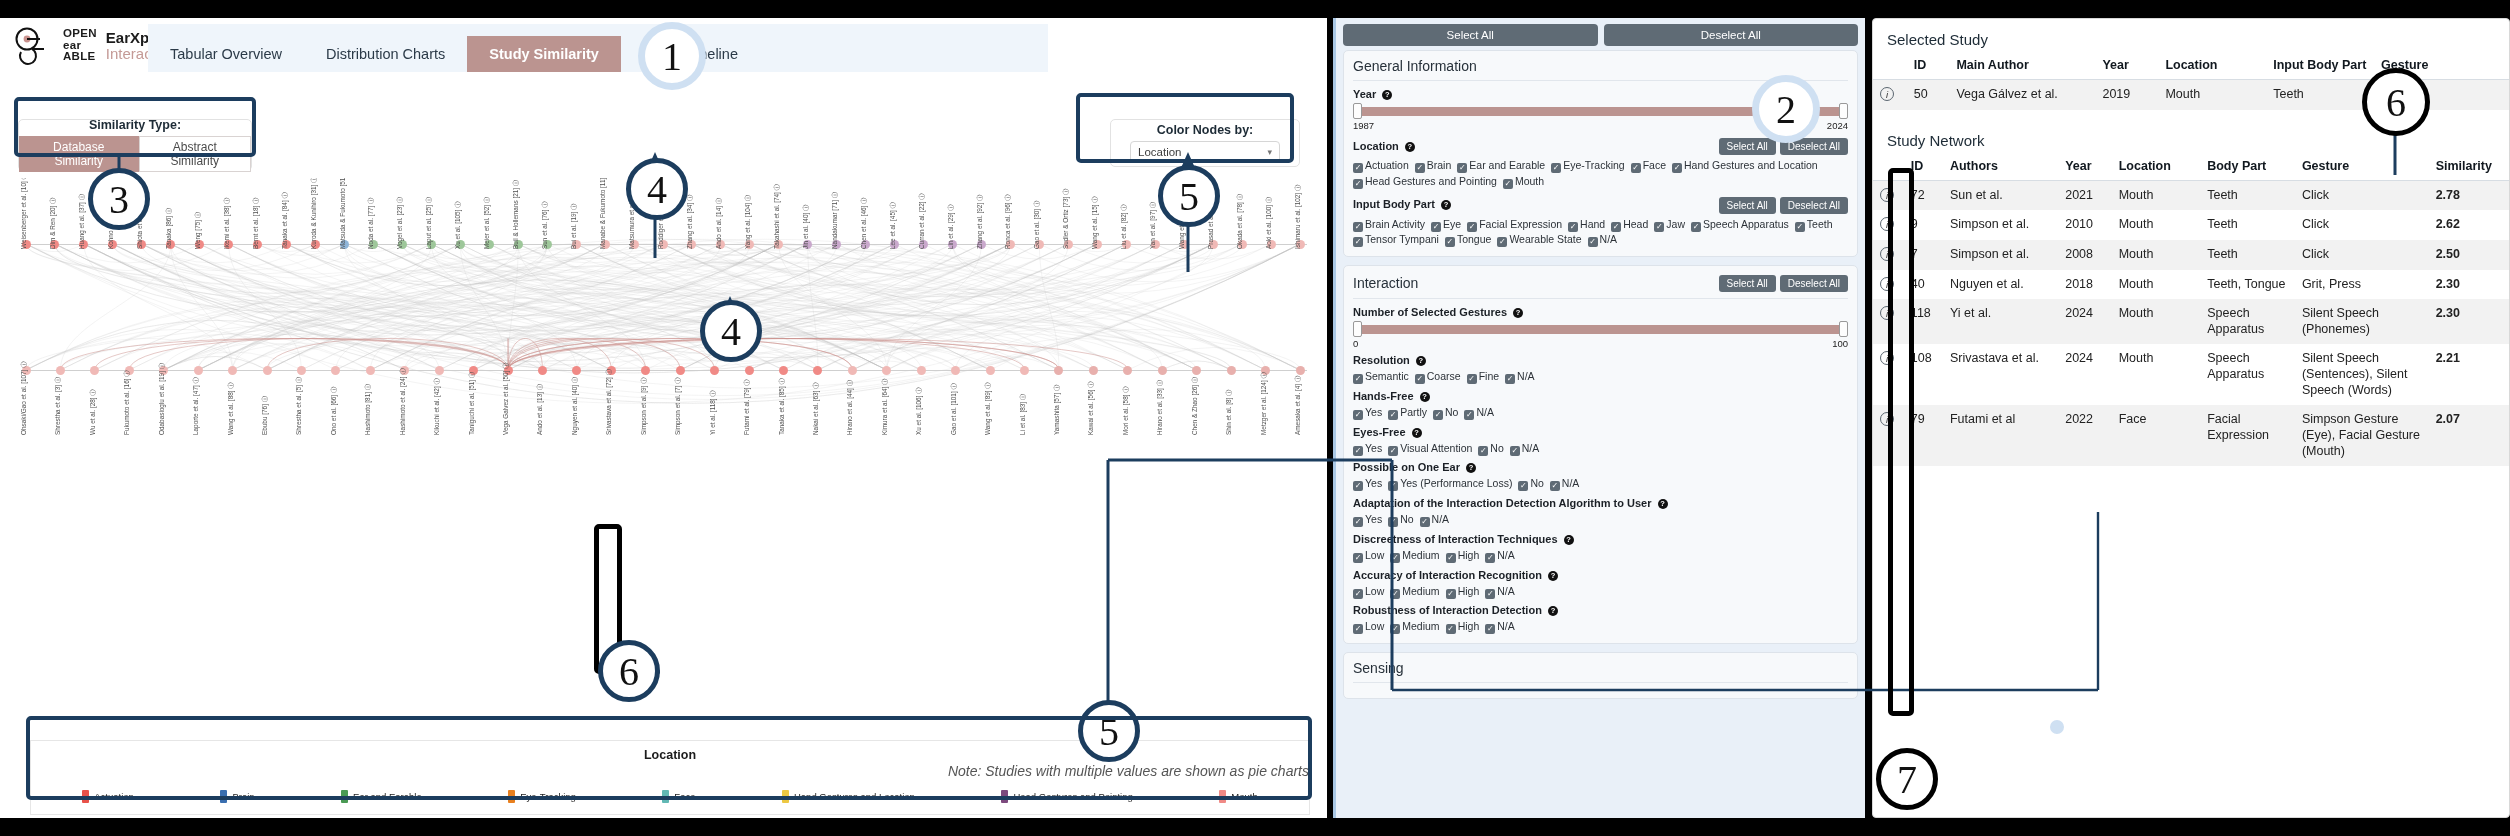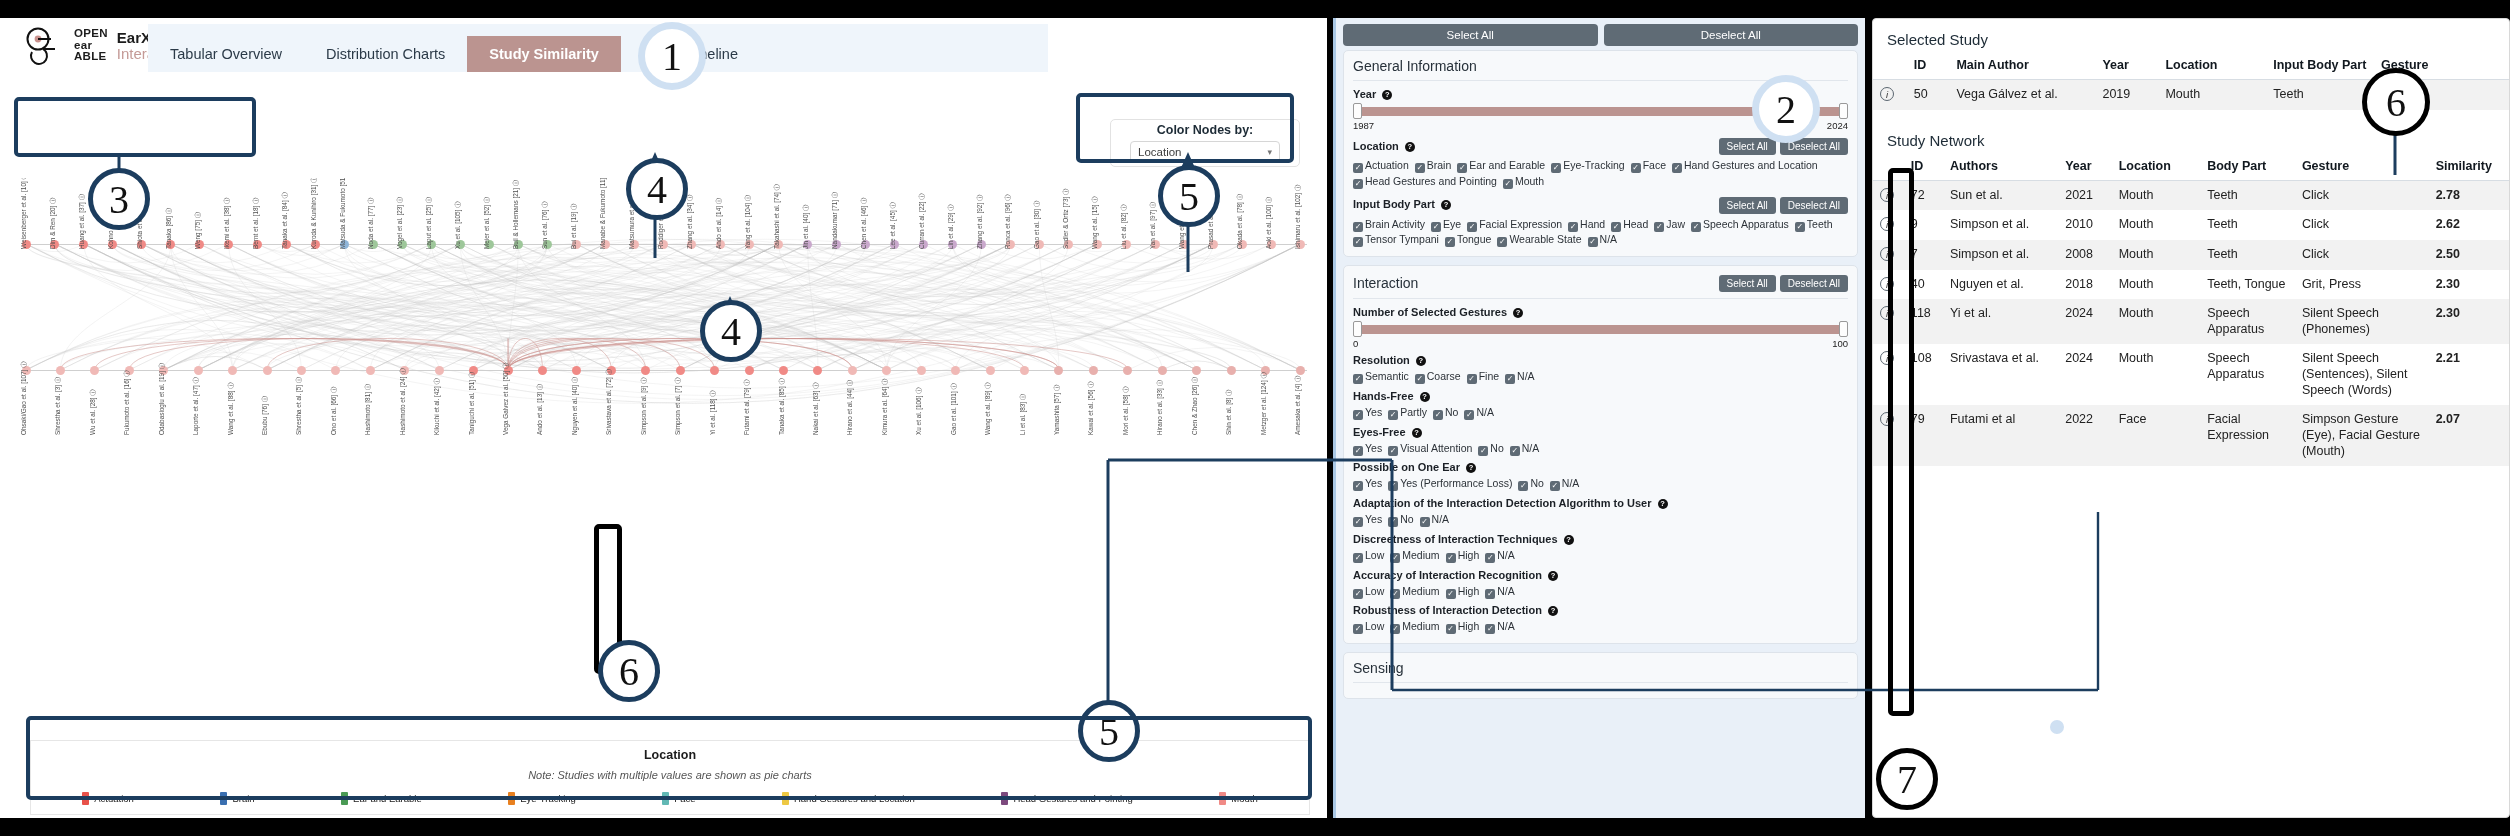--- a/index.html
+++ b/index.html
@@ -15,21 +15,21 @@
 
   
   #left-pane {
     position:absolute; left:0; top:18px; width:1327px; height:800px;
     background:#ffffff;
   }
   #topbar {
     position:absolute; left:0; top:0; width:1327px; height:55px;
     background:#ffffff; display:flex; align-items:center;
   }
-  #brand { display:flex; align-items:center; padding-left:25px; gap:9px; width:148px; }
+  #brand { display:flex; align-items:center; padding-left:14px; gap:9px; width:148px; }
   #logo-mark { width:40px; height:40px; position:relative; flex:0 0 auto; }
   #brand-text { line-height:1.04; }
   .brand-line1 { font-size:15px; font-weight:bold; color:#1c1c1c; }
   .brand-line2 { font-size:15px; color:#c49a96; }
   #oea-word { font-size:11.5px; font-weight:bold; color:#1c1c1c; letter-spacing:.3px; line-height:1.0; }
 
   #tabstrip {
     position:absolute; left:148px; top:6px; width:900px; height:48px;
     background:#eff5fb; display:flex; align-items:flex-end;
   }
@@ -95,21 +95,21 @@
     transform-origin: left bottom; transform: rotate(-90deg);
     font-family:"Liberation Sans", sans-serif;
   }
 
   
   #legend {
     position:absolute; left:30px; top:722px; width:1280px; height:75px;
     background:#fff; border:1px solid #e6e6e6;
   }
   #legend-title { text-align:center; font-size:12.5px; font-weight:bold; color:#1c1c1c; margin-top:7px; }
-  #legend-note { text-align:center; font-size:11px; font-style:italic; color:#555; margin-top:7px; }
+  #legend-note { text-align:right; font-size:14px; font-style:italic; color:#555; margin-top:1px; }
   #legend-items { display:flex; justify-content:space-around; margin-top:11px; padding:0 8px; }
   .legend-item { display:flex; align-items:center; gap:5px; font-size:9.5px; color:#222; }
   .legend-sw { width:7px; height:13px; border-radius:1px; }
 
   
   #filter-pane {
     position:absolute; left:1333px; top:18px; width:532px; height:800px;
     background:#e9f0f8; border-left:3px solid #a9c7e4; overflow:hidden;
   }
   #fp-topbtns { display:flex; gap:6px; padding:6px 7px 4px 7px; }
@@ -212,20 +212,27 @@
 
       <div id="tabstrip">
         <button class="tab">Tabular Overview</button>
         <button class="tab">Distribution Charts</button>
         <button class="tab active">Study Similarity</button>
         <button class="tab">Study Timeline</button>
       </div>
 
     </div>
 
+    <div class="ctl-box" id="sim-type-box">
+      <div class="ctl-title">Similarity Type:</div>
+      <div class="seg-group">
+        <button class="seg on">Database Similarity</button>
+        <button class="seg">Abstract Similarity</button>
+      </div>
+    </div>
 
 
     <div class="ctl-box" id="color-box">
       <div class="ctl-title">Color Nodes by:</div>
       <div class="select-ctl">
         <span>Location</span>
         <span class="chev">▾</span>
       </div>
     </div>
 

